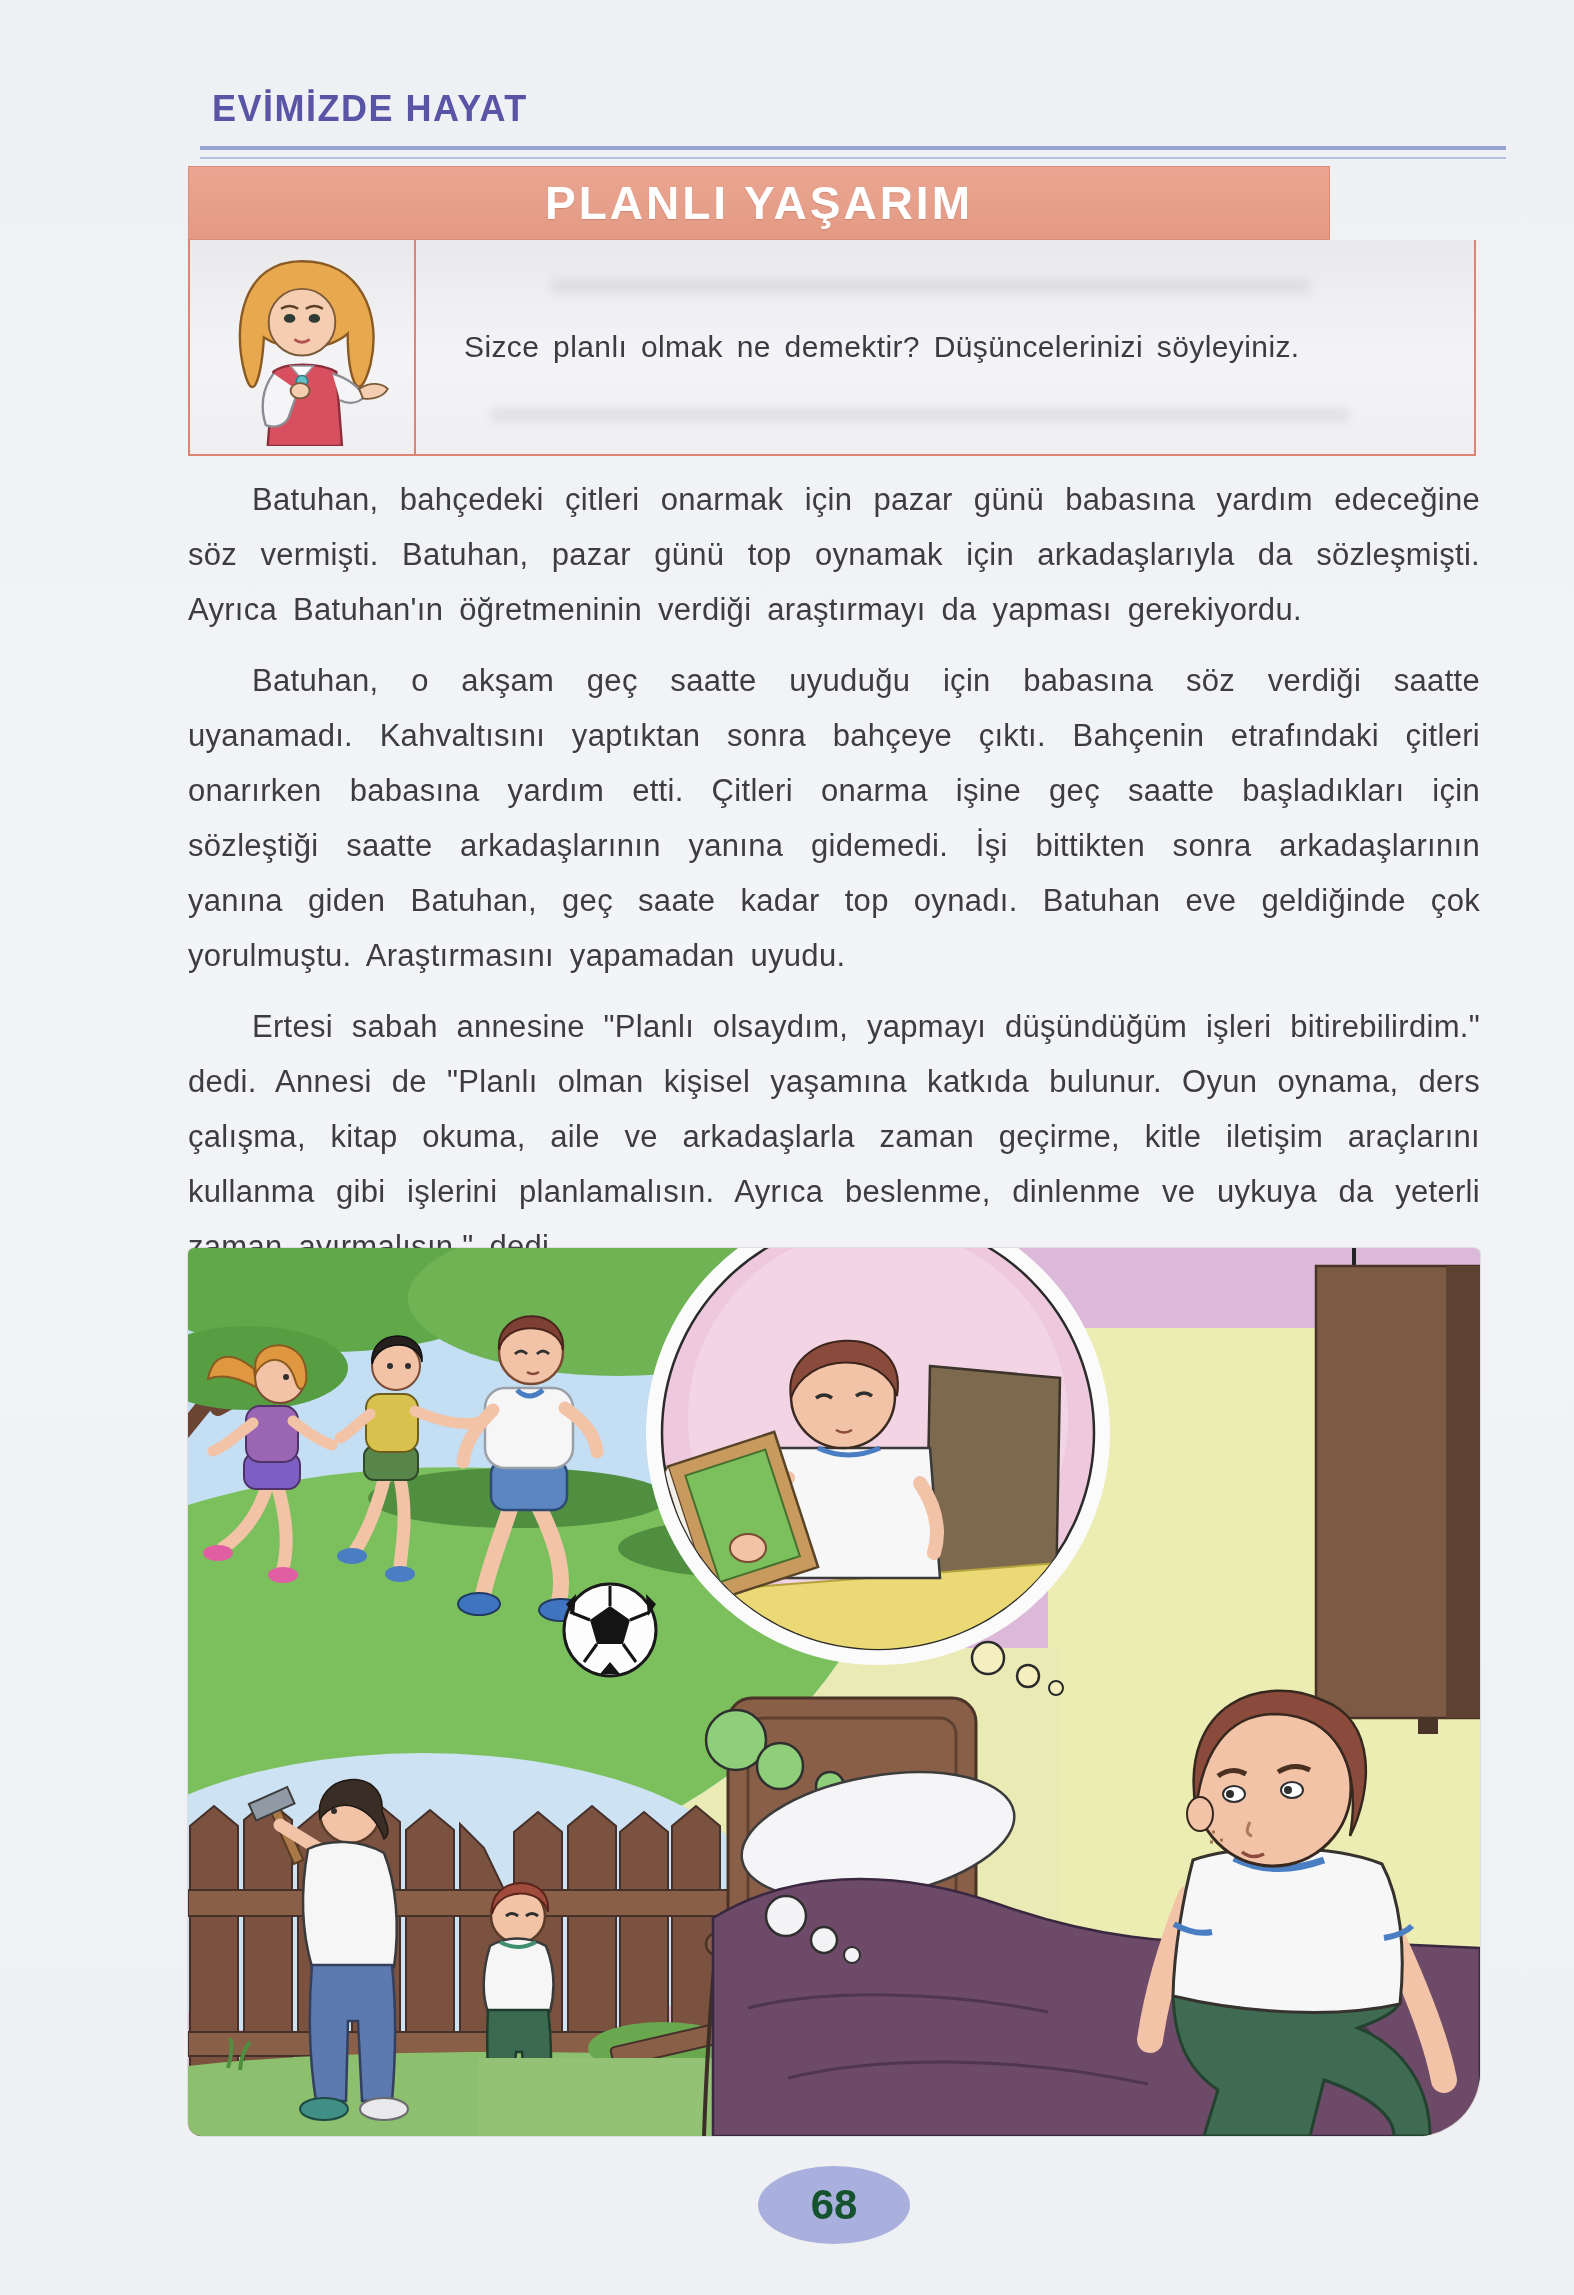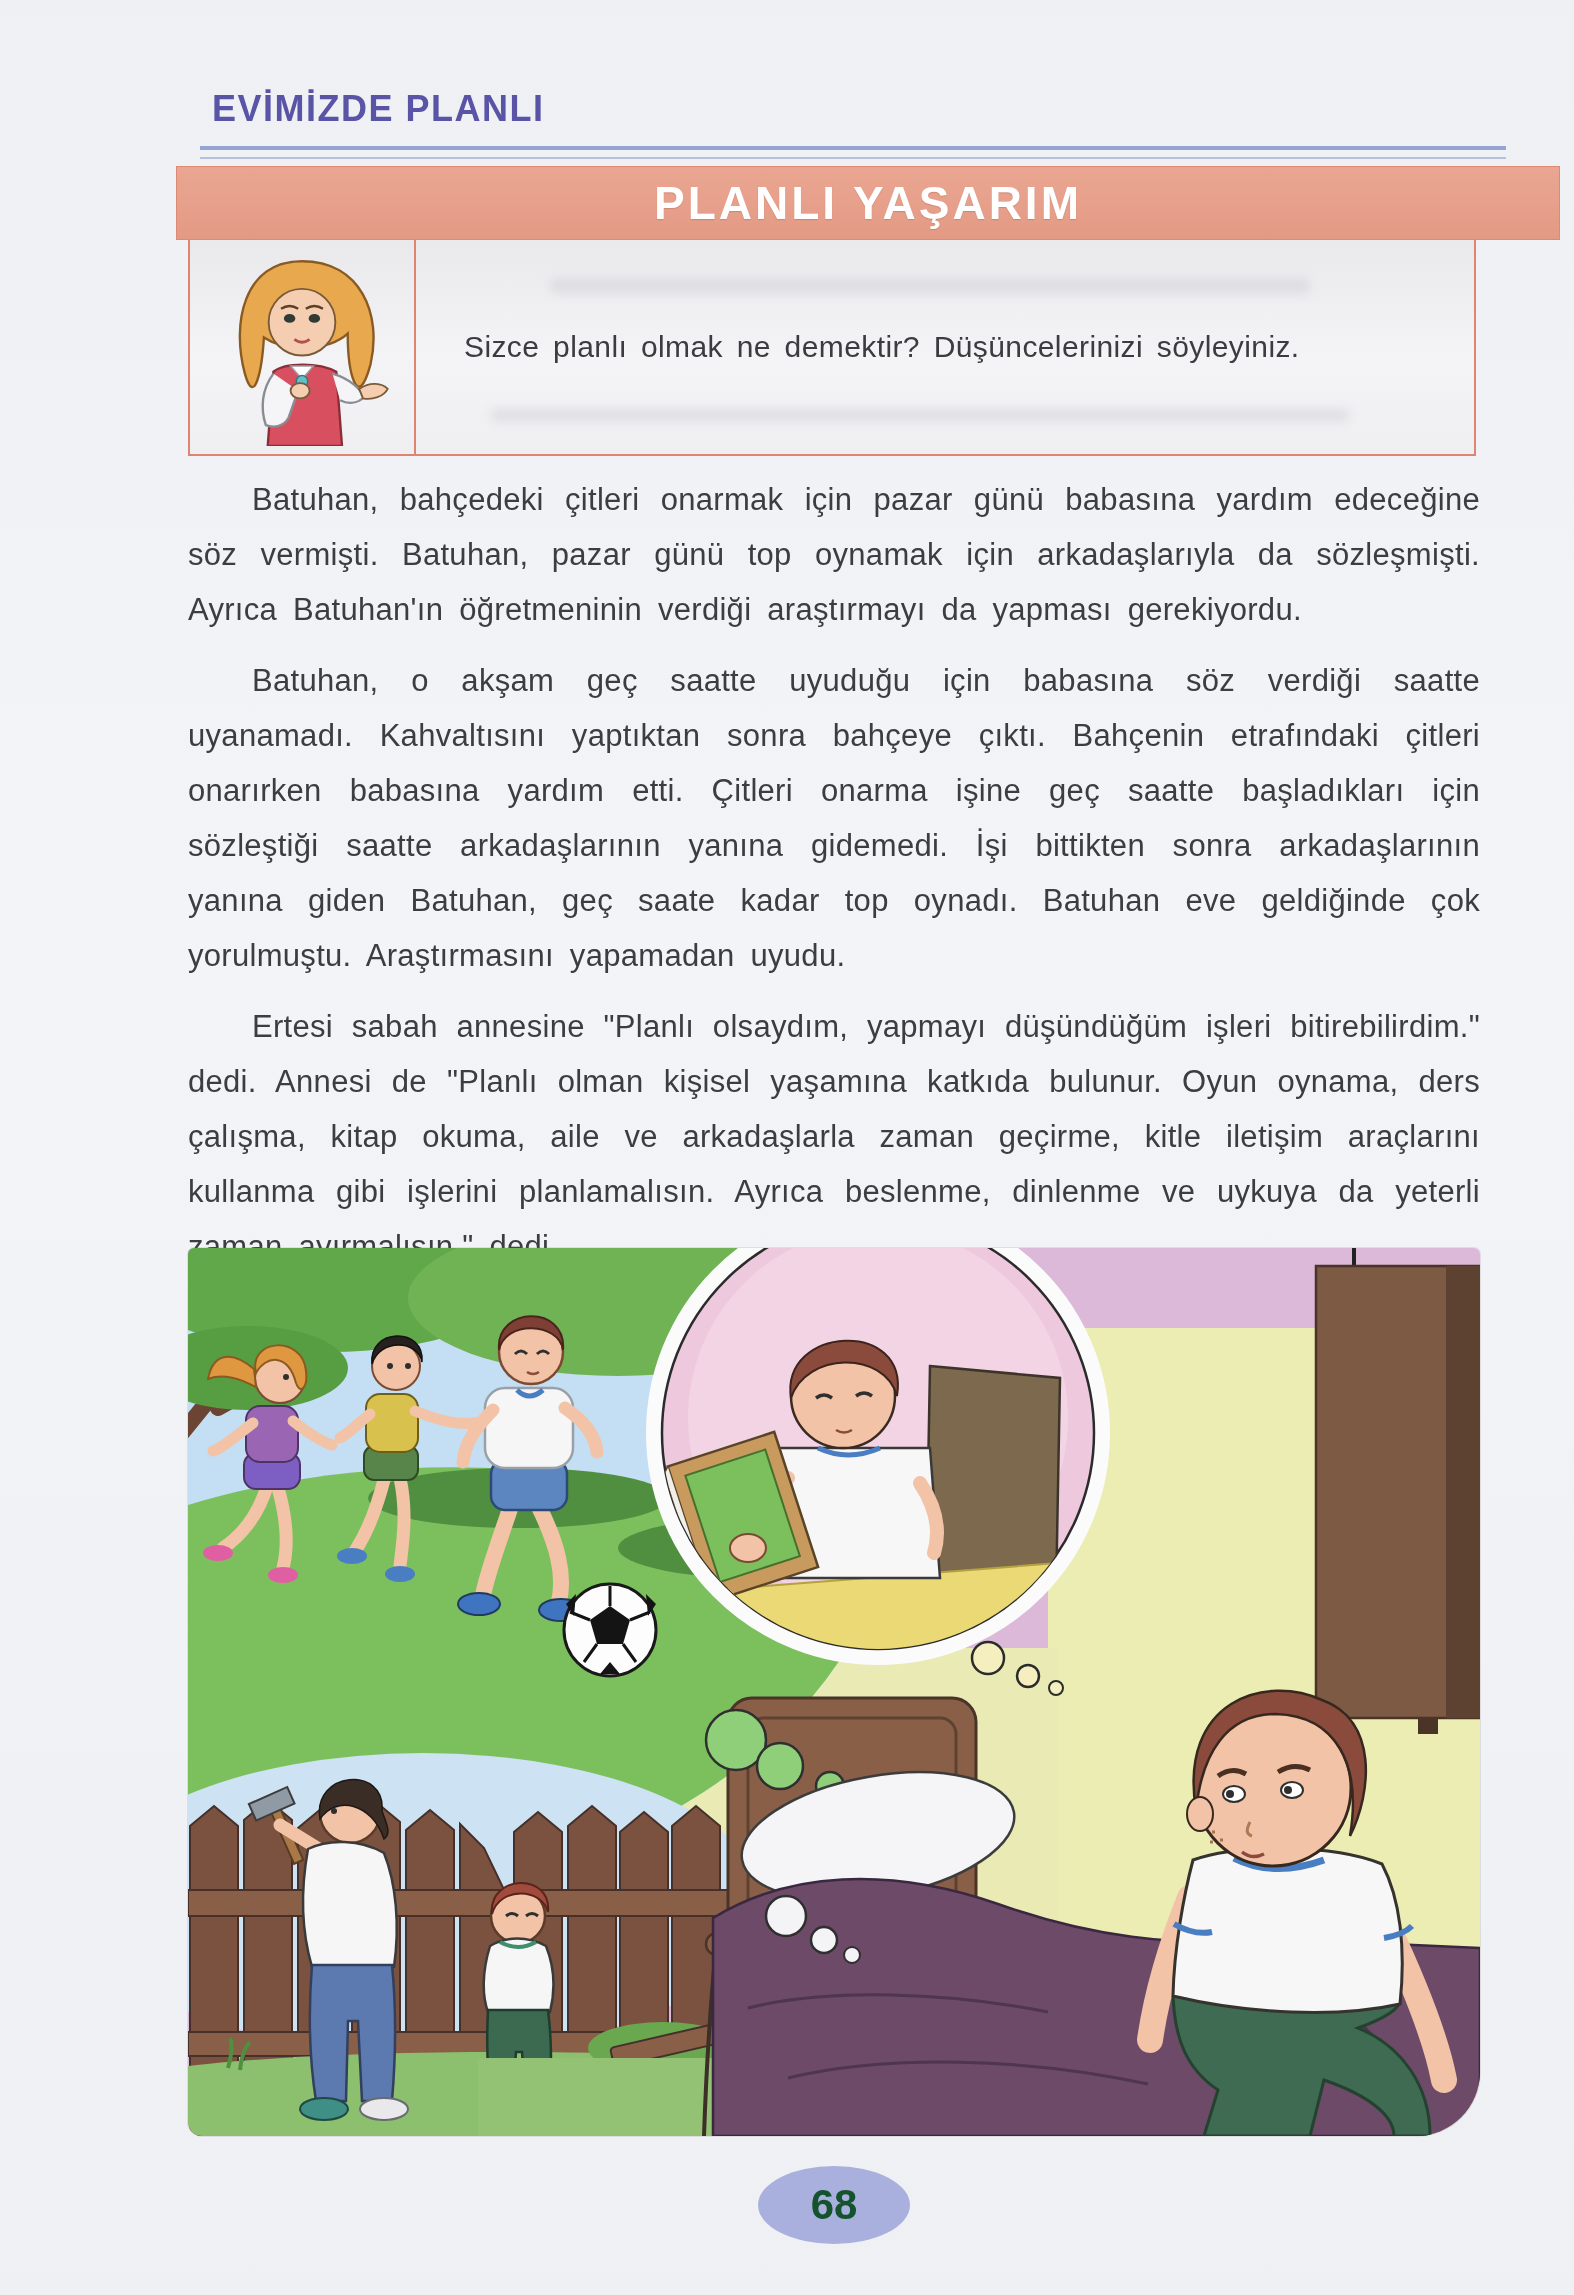--- a/index.html
+++ b/index.html
@@ -24,21 +24,21 @@
   }
   .page-header{
     position:absolute;left:212px;top:88px;
     font-size:36px;font-weight:bold;letter-spacing:1.5px;color:#5a54a6;
   }
   .header-rule{
     position:absolute;left:200px;top:146px;width:1306px;height:7px;
     border-top:4px solid #96a4d4;border-bottom:2px solid #b6c1e2;
   }
   .banner{
-    position:absolute;left:176px;top:166px;width:1384px;height:74px;
+    position:absolute;left:188px;top:166px;width:1142px;height:74px;
     background:linear-gradient(180deg,#eaa692,#e39a84);
     border:1px solid #dd8a74;box-sizing:border-box;
     display:flex;align-items:center;justify-content:center;
   }
   .banner-title{
     color:#ffffff;font-size:46px;font-weight:bold;letter-spacing:3px;
     text-shadow:0 1px 1px rgba(170,90,70,.35);
   }
   .question-box{
     position:absolute;left:188px;top:240px;width:1288px;height:216px;
@@ -71,21 +71,21 @@
     background:#a9b0dd;border-radius:50%;
     display:flex;align-items:center;justify-content:center;
   }
   .page-num span{font-size:42px;font-weight:bold;color:#14532d;}
 </style>
 </head>
 <body>
 
 <div class="binding"></div>
 
-<div class="page-header">EVİMİZDE PLANLI</div>
+<div class="page-header">EVİMİZDE HAYAT</div>
 <div class="header-rule"></div>
 
 <div class="banner">
   <span class="banner-title">PLANLI YAŞARIM</span>
 </div>
 
 <div class="question-box">
   <div class="girl-cell">
     <svg viewBox="0 0 200 210" width="212" height="200">
       <path d="M100,16 C38,16 26,82 40,134 C50,170 58,130 60,96 C84,112 128,110 148,92 C148,132 158,176 172,124 C184,72 162,16 100,16 Z" fill="#e8a84e" stroke="#8a5a24" stroke-width="2.5"></path>

